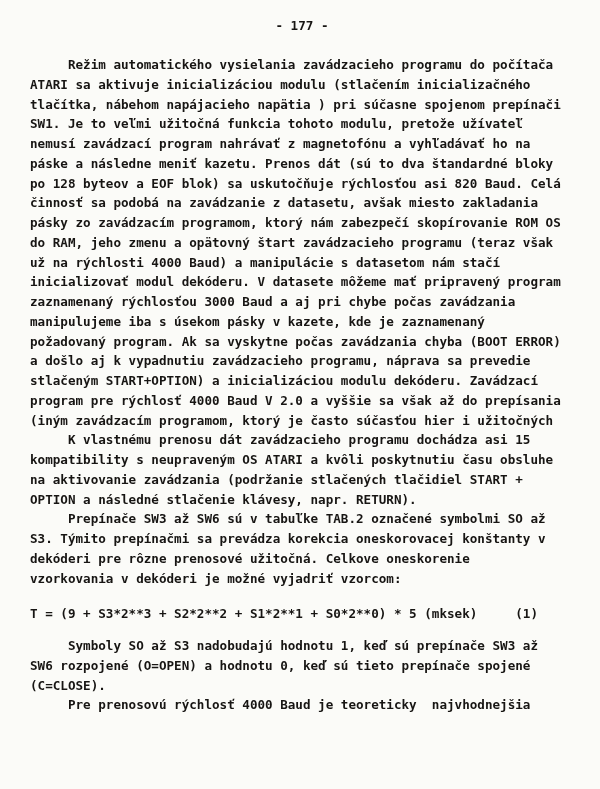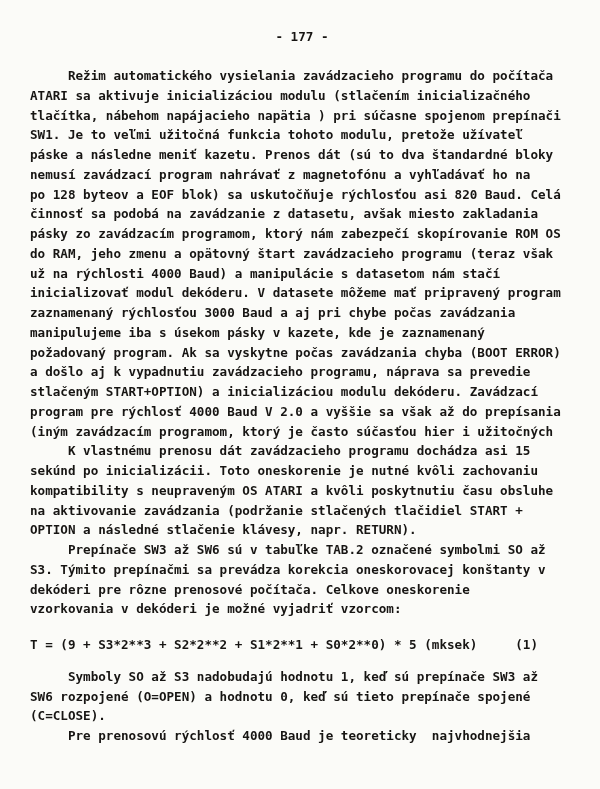--- a/index.html
+++ b/index.html
@@ -6,21 +6,21 @@
     margin: 0;
     padding: 0;
     background: #f7f7f4;
   }
   .page {
     position: relative;
     width: 600px;
     height: 789px;
     box-sizing: border-box;
     background: #fbfbf8;
-    padding: 27px 26px 0 30px;
+    padding: 16px 26px 0 30px;
     font-family: "DejaVu Sans Mono", "Liberation Mono", monospace;
     font-weight: 700;
     font-size: 12.6px;
     color: #171513;
     overflow: hidden;
     -webkit-font-smoothing: antialiased;
   }
   .page-number {
     text-align: center;
     height: 20px;
@@ -42,43 +42,42 @@
 </head>
 <body>
 
 <div class="page" style="background: rgb(251, 251, 248); color: rgb(23, 21, 19);">
   <div class="page-number">- 177 -</div>
   <div class="text-body" id="text-body">
       <div class="line">     Režim automatického vysielania zavádzacieho programu do počítača</div>
       <div class="line">ATARI sa aktivuje inicializáciou modulu (stlačením inicializačného</div>
       <div class="line">tlačítka, nábehom napájacieho napätia ) pri súčasne spojenom prepínači</div>
       <div class="line">SW1. Je to veľmi užitočná funkcia tohoto modulu, pretože užívateľ</div>
+      <div class="line">nemusí zavádzací program nahrávať z magnetofónu a vyhľadávať ho na</div>
       <div class="line">páske a následne meniť kazetu. Prenos dát (sú to dva štandardné bloky</div>
-      <div class="line">nemusí zavádzací program nahrávať z magnetofónu a vyhľadávať ho na</div>
       <div class="line">po 128 byteov a EOF blok) sa uskutočňuje rýchlosťou asi 820 Baud. Celá</div>
       <div class="line">činnosť sa podobá na zavádzanie z datasetu, avšak miesto zakladania</div>
       <div class="line">pásky zo zavádzacím programom, ktorý nám zabezpečí skopírovanie ROM OS</div>
       <div class="line">do RAM, jeho zmenu a opätovný štart zavádzacieho programu (teraz však</div>
       <div class="line">už na rýchlosti 4000 Baud) a manipulácie s datasetom nám stačí</div>
       <div class="line">inicializovať modul dekóderu. V datasete môžeme mať pripravený program</div>
       <div class="line">zaznamenaný rýchlosťou 3000 Baud a aj pri chybe počas zavádzania</div>
       <div class="line">manipulujeme iba s úsekom pásky v kazete, kde je zaznamenaný</div>
       <div class="line">požadovaný program. Ak sa vyskytne počas zavádzania chyba (BOOT ERROR)</div>
       <div class="line">a došlo aj k vypadnutiu zavádzacieho programu, náprava sa prevedie</div>
       <div class="line">stlačeným START+OPTION) a inicializáciou modulu dekóderu. Zavádzací</div>
       <div class="line">program pre rýchlosť 4000 Baud V 2.0 a vyššie sa však až do prepísania</div>
       <div class="line">(iným zavádzacím programom, ktorý je často súčasťou hier i užitočných</div>
       <div class="line">     K vlastnému prenosu dát zavádzacieho programu dochádza asi 15</div>
-      <div class="line">sekúnd po inicializácii. Toto oneskorenie je nutné kvôli zachovaniu</div>
       <div class="line">kompatibility s neupraveným OS ATARI a kvôli poskytnutiu času obsluhe</div>
       <div class="line">na aktivovanie zavádzania (podržanie stlačených tlačidiel START +</div>
       <div class="line">OPTION a následné stlačenie klávesy, napr. RETURN).</div>
       <div class="line">     Prepínače SW3 až SW6 sú v tabuľke TAB.2 označené symbolmi SO až</div>
       <div class="line">S3. Týmito prepínačmi sa prevádza korekcia oneskorovacej konštanty v</div>
-      <div class="line">dekóderi pre rôzne prenosové počítača. Celkove oneskorenie</div>
+      <div class="line">dekóderi pre rôzne prenosové užitočná. Celkove oneskorenie</div>
       <div class="line">vzorkovania v dekóderi je možné vyjadriť vzorcom:</div>
       <div class="line formula">T = (9 + S3*2**3 + S2*2**2 + S1*2**1 + S0*2**0) * 5 (mksek)     (1)</div>
       <div class="line">     Symboly SO až S3 nadobudajú hodnotu 1, keď sú prepínače SW3 až</div>
       <div class="line">SW6 rozpojené (O=OPEN) a hodnotu 0, keď sú tieto prepínače spojené</div>
       <div class="line">(C=CLOSE).</div>
       <div class="line">     Pre prenosovú rýchlosť 4000 Baud je teoreticky  najvhodnejšia</div>
     </div>
 </div>
 
 </body></html>

